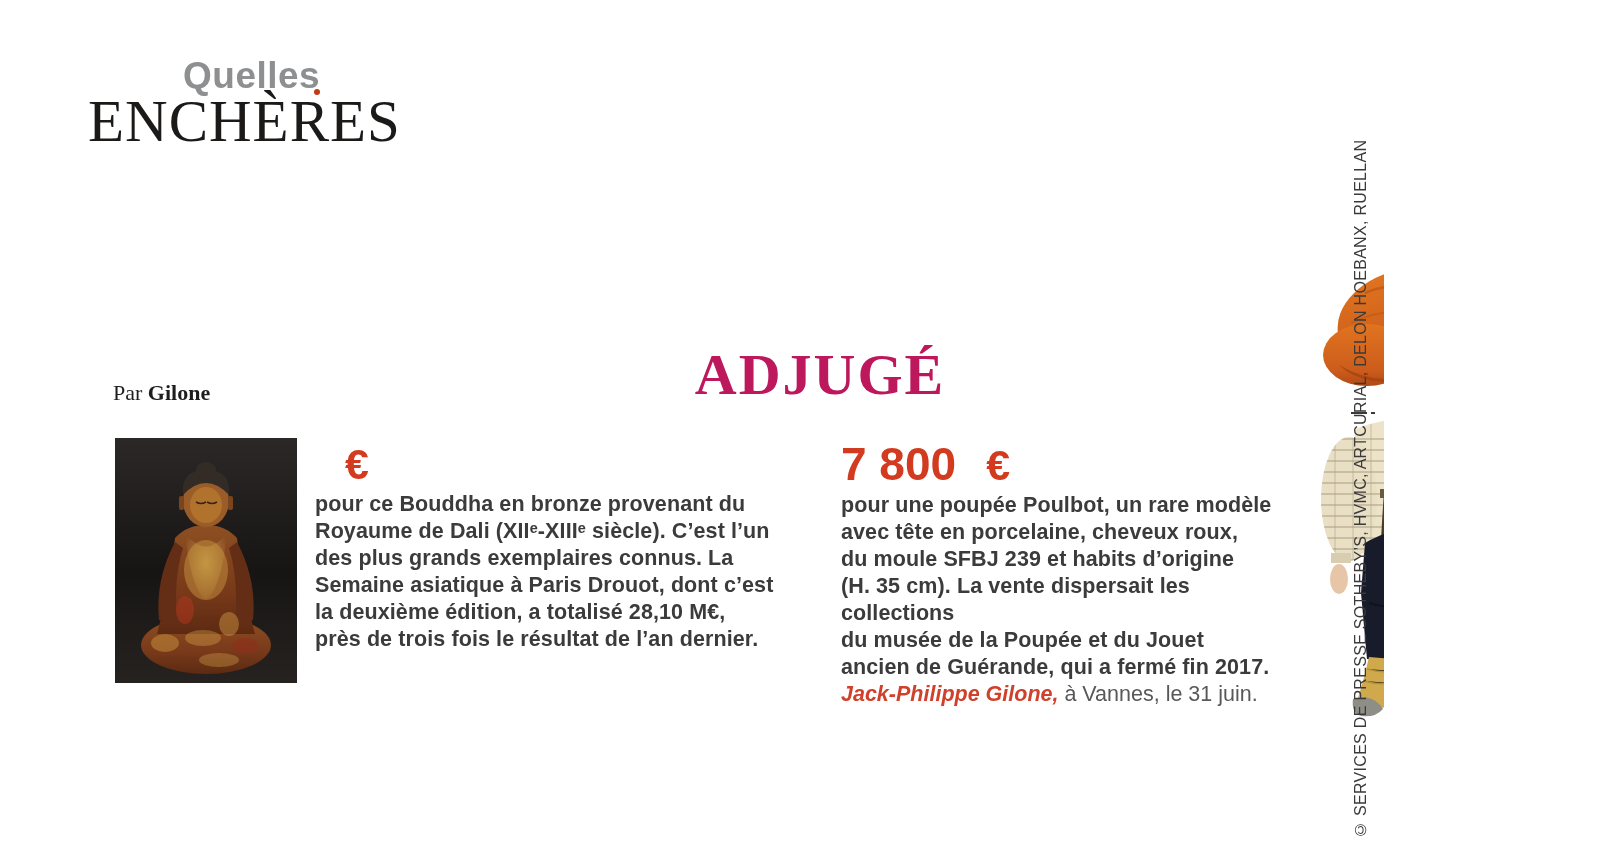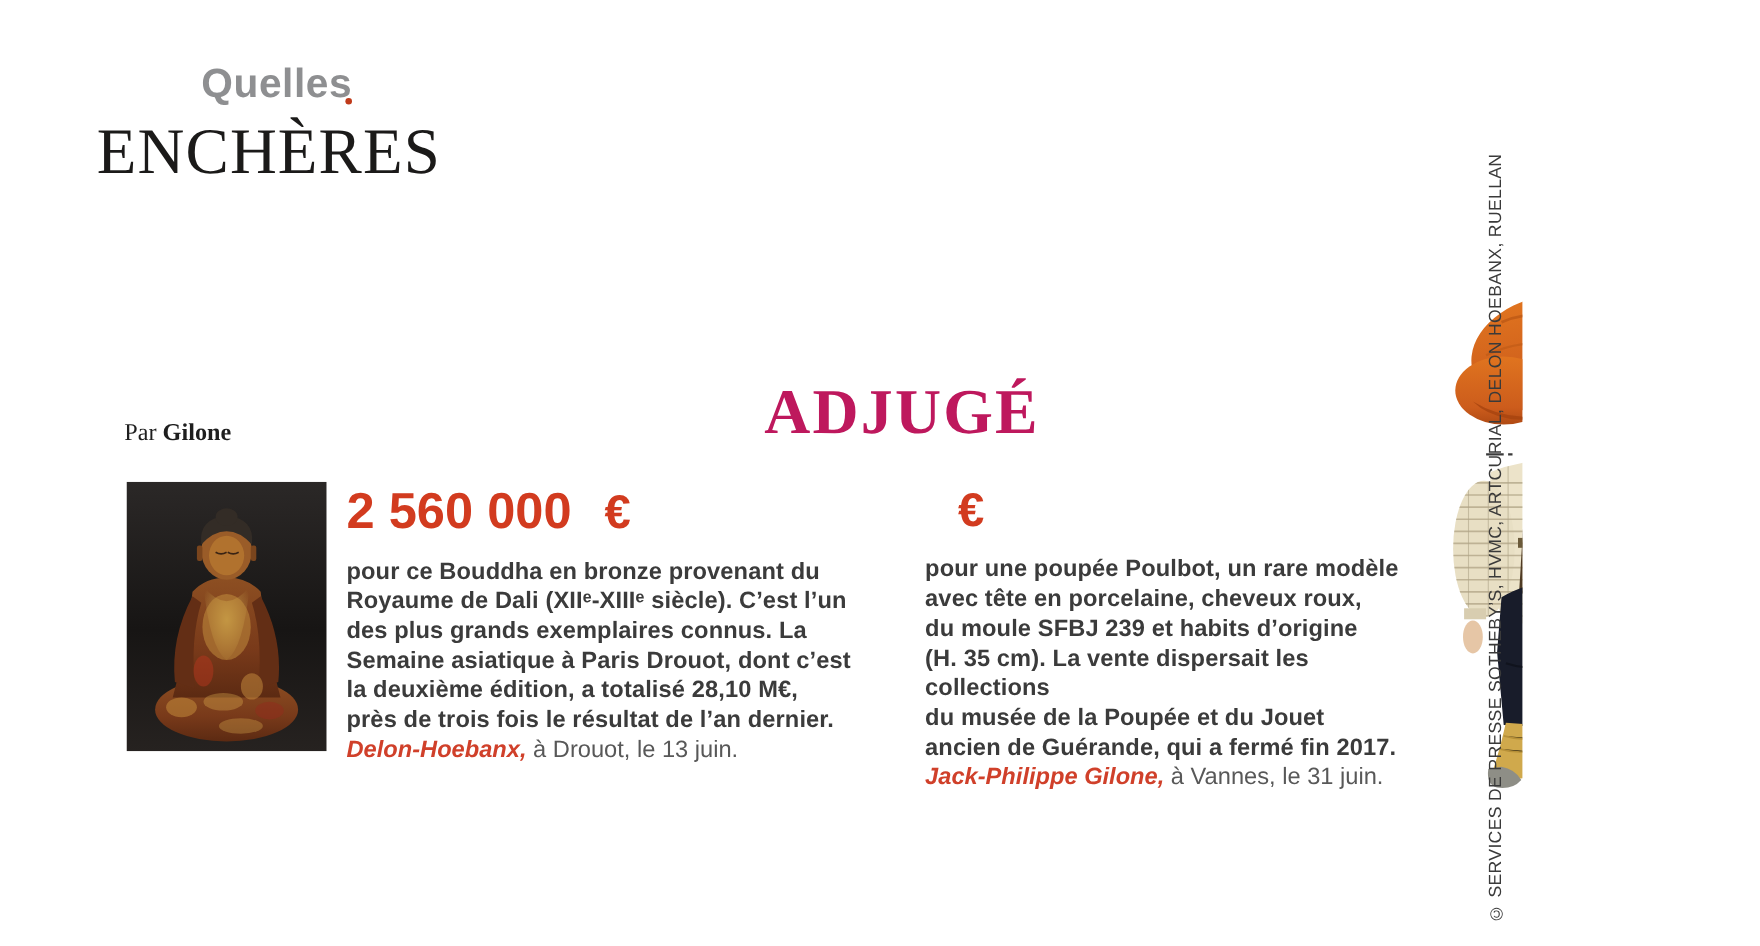--- a/index.html
+++ b/index.html
@@ -2,21 +2,21 @@
 <html><head>
 <meta charset="utf-8">
 <style>
   html,body{margin:0;padding:0;background:#fff;}
   .page{position:relative;width:1384px;height:860px;background:#ffffff;overflow:hidden;
         font-family:"Liberation Sans","DejaVu Sans",sans-serif;}
 
   
   .logo-quelles{position:absolute;left:183px;top:57px;font-size:37px;font-weight:700;
                 color:#8e8f91;letter-spacing:0.5px;line-height:1;}
-  .logo-encheres{position:absolute;left:88px;top:108px;
+  .logo-encheres{position:absolute;left:88px;top:92px;
                  font-family:"Liberation Serif","DejaVu Serif",serif;font-size:59px;
                  color:#1b1a19;letter-spacing:1px;line-height:1;}
   .logo-dot{position:absolute;left:314px;top:89px;width:6px;height:6px;border-radius:50%;
             background:#c03a1a;}
 
   
   .byline{position:absolute;left:113px;top:380px;font-family:"Liberation Serif","DejaVu Serif",serif;
           font-size:22px;color:#1e1e1e;}
   .byline .author{font-weight:700;}
   .headline{position:absolute;left:650px;top:346px;width:340px;text-align:center;
@@ -27,21 +27,21 @@
   .photo-buddha{position:absolute;left:115px;top:438px;width:182px;height:245px;}
   .photo-doll{position:absolute;left:1295px;top:253px;width:200px;height:468px;}
 
   
   .col{position:absolute;top:440px;}
   .col-left{left:315px;width:480px;}
   .col-right{left:841px;width:465px;}
   .price-row{display:flex;align-items:baseline;color:#d23b1f;font-weight:700;
              font-size:46px;line-height:48px;white-space:nowrap;}
   .price-euro{margin-left:30px;font-size:43px;}
-  .body-text{margin-top:16px;font-size:21.5px;line-height:27px;font-weight:700;color:#3b3b3b;
+  .body-text{margin-top:3px;font-size:21.5px;line-height:27px;font-weight:700;color:#3b3b3b;
              white-space:pre-line;letter-spacing:0.1px;}
   .signature{font-size:21.5px;line-height:27px;white-space:nowrap;}
   .sig-house{color:#d0402a;font-weight:700;font-style:italic;}
   .sig-venue{color:#585858;font-weight:400;}
 
   
   .credit{position:absolute;right:14px;top:198px;height:640px;writing-mode:vertical-rl;
           transform:rotate(180deg);font-size:16px;letter-spacing:0.3px;color:#3a3a3a;
           white-space:nowrap;}
 </style>
@@ -98,36 +98,33 @@
       <ellipse cx="114" cy="186" rx="10" ry="12" fill="#c99040" opacity="0.5"></ellipse>
       <ellipse cx="50" cy="205" rx="14" ry="9" fill="#c28a3a" opacity="0.55"></ellipse>
       <ellipse cx="130" cy="208" rx="13" ry="8" fill="#8f2f1c" opacity="0.6"></ellipse>
       <ellipse cx="88" cy="200" rx="18" ry="8" fill="#e0b050" opacity="0.35"></ellipse>
       <ellipse cx="104" cy="222" rx="20" ry="7" fill="#d8a84c" opacity="0.35"></ellipse>
     </svg>
   </div>
 
   <div class="col col-left">
     <div class="price-row">
-      <span>2 560 000</span>
       <span class="price-euro">€</span>
     </div>
     <div class="body-text">pour ce Bouddha en bronze provenant du
 Royaume de Dali (XIIᵉ-XIIIᵉ siècle). C’est l’un
 des plus grands exemplaires connus. La
 Semaine asiatique à Paris Drouot, dont c’est
 la deuxième édition, a totalisé 28,10 M€,
 près de trois fois le résultat de l’an dernier.</div>
-    <div class="signature">
-      <span class="sig-house">Delon-Hoebanx,</span><span class="sig-venue"> à Drouot, le 13 juin.</span>
-    </div>
   </div>
 
   <div class="col col-right">
     <div class="price-row">
+      <span>7 800</span>
       <span class="price-euro">€</span>
     </div>
     <div class="body-text">pour une poupée Poulbot, un rare modèle
 avec tête en porcelaine, cheveux roux,
 du moule SFBJ 239 et habits d’origine
 (H. 35 cm). La vente dispersait les collections
 du musée de la Poupée et du Jouet
 ancien de Guérande, qui a fermé fin 2017.</div>
     <div class="signature">
       <span class="sig-house">Jack-Philippe Gilone,</span><span class="sig-venue"> à Vannes, le 31 juin.</span>

